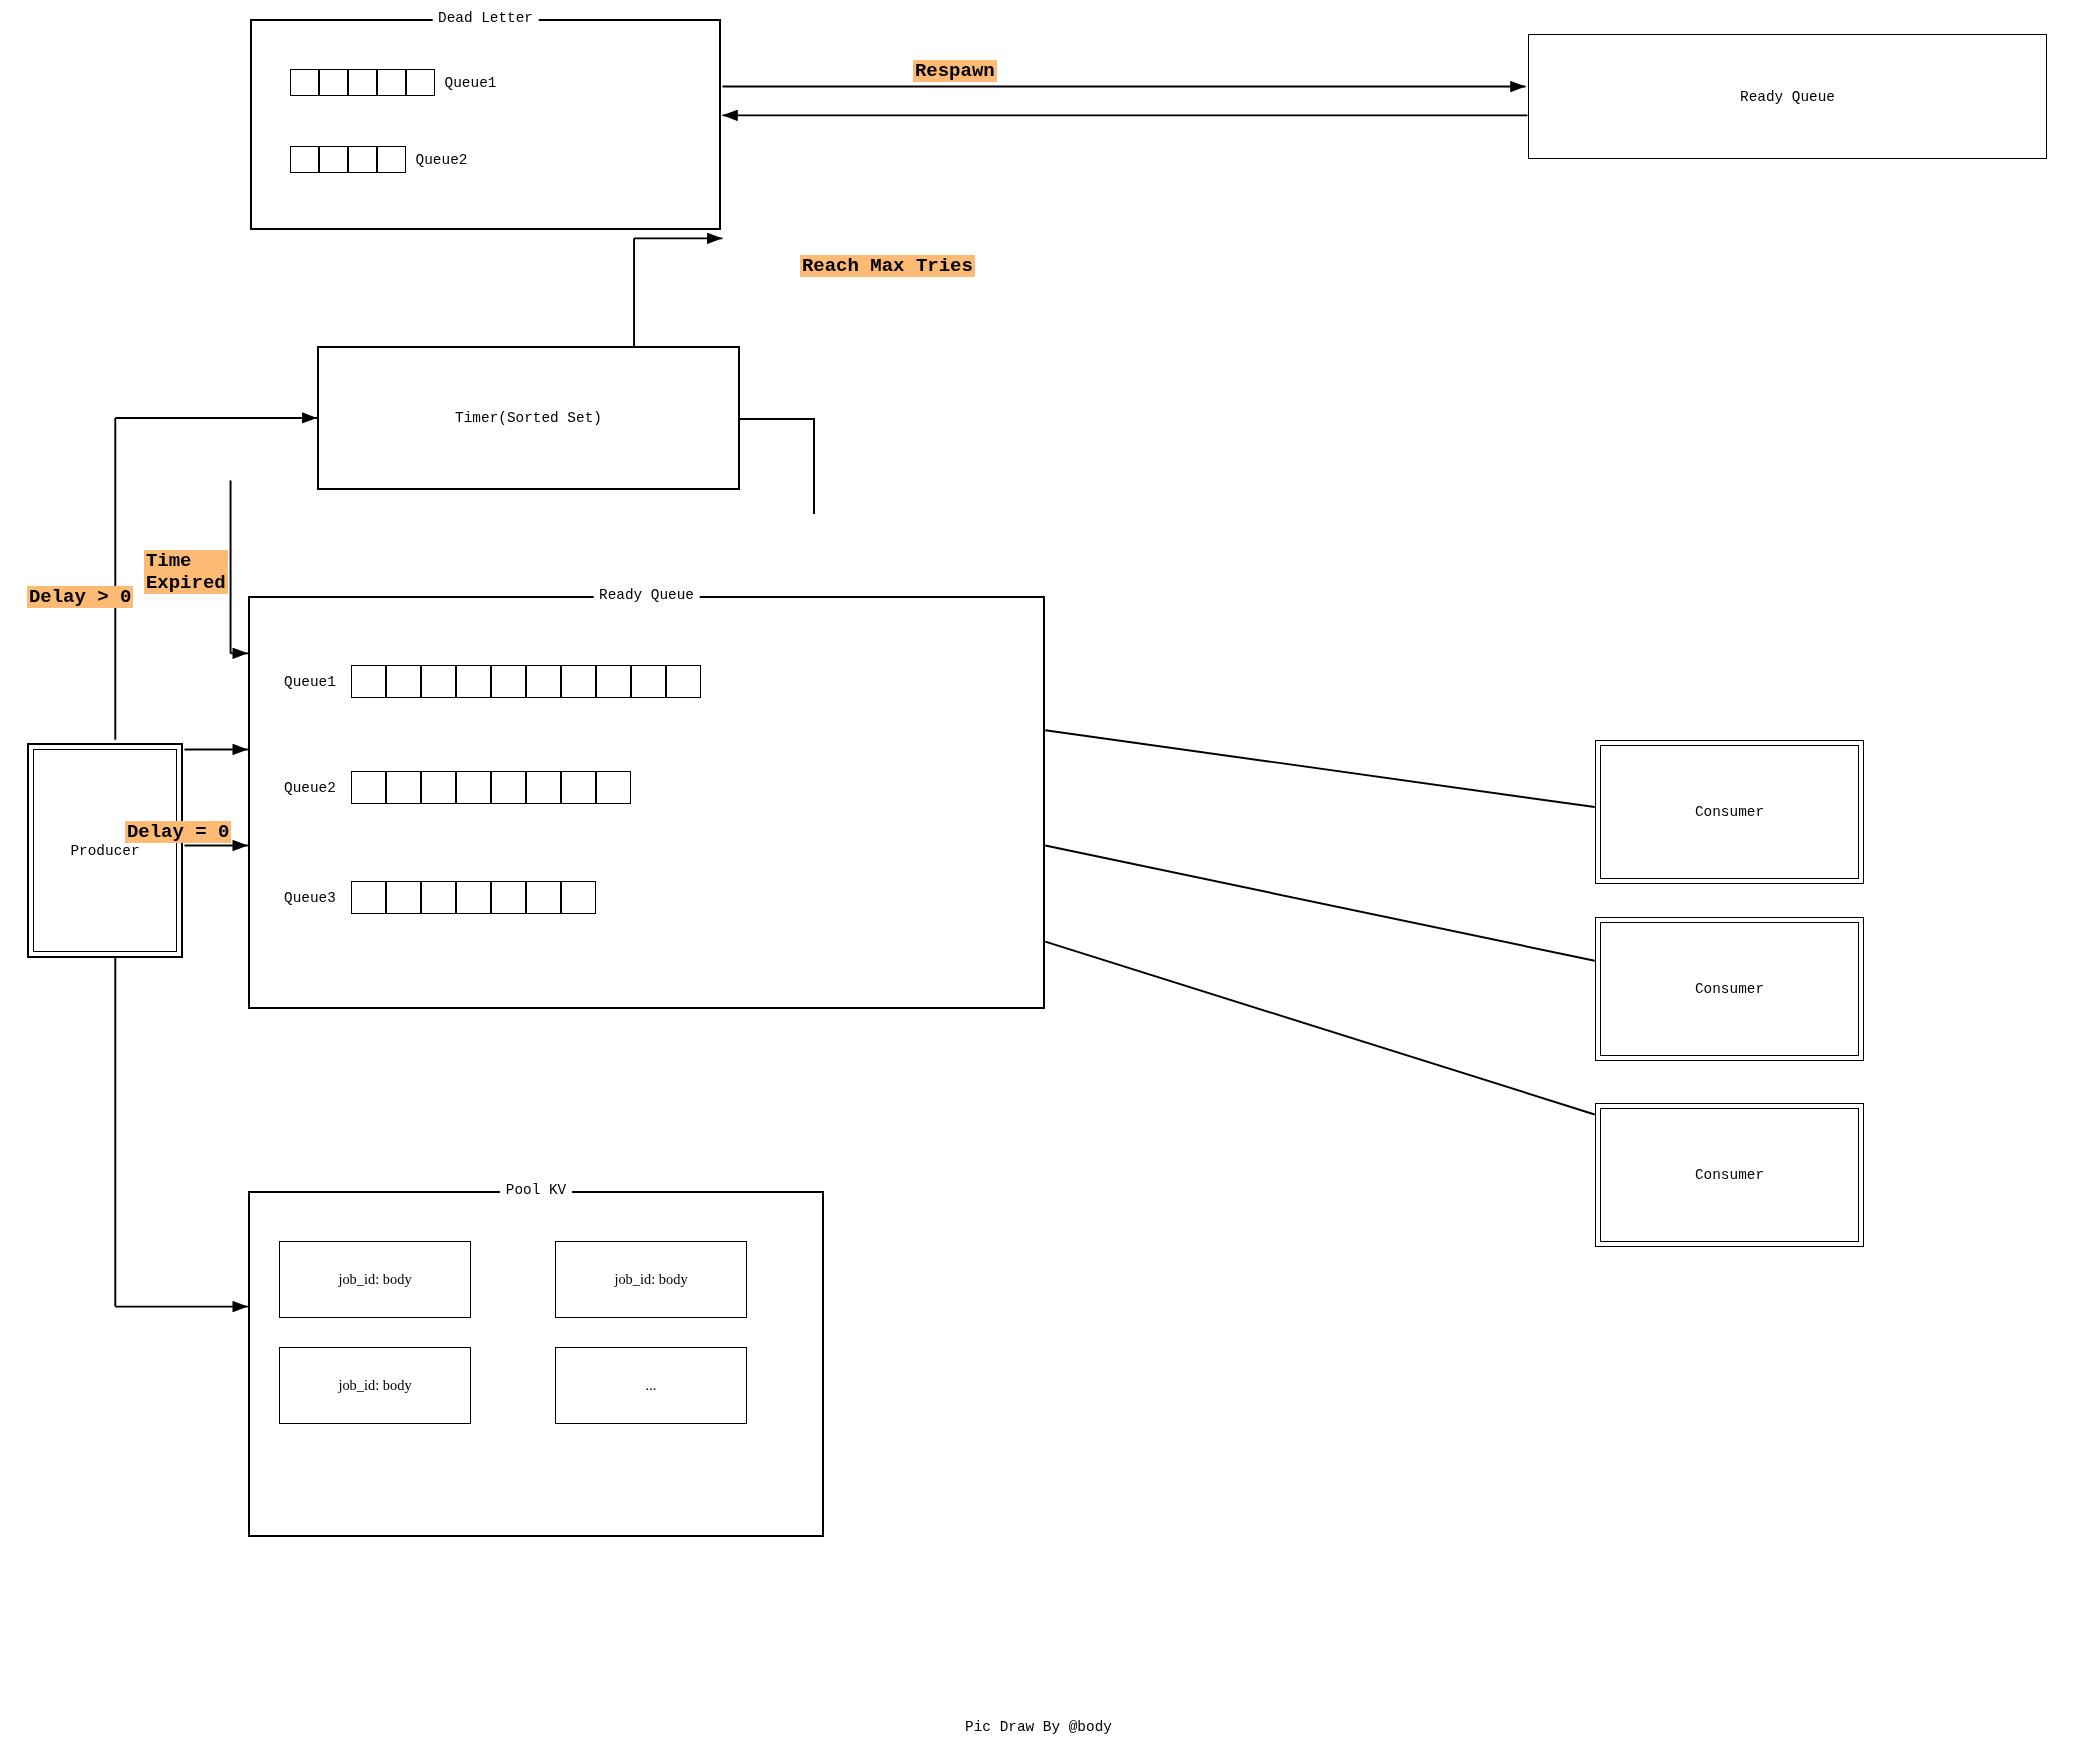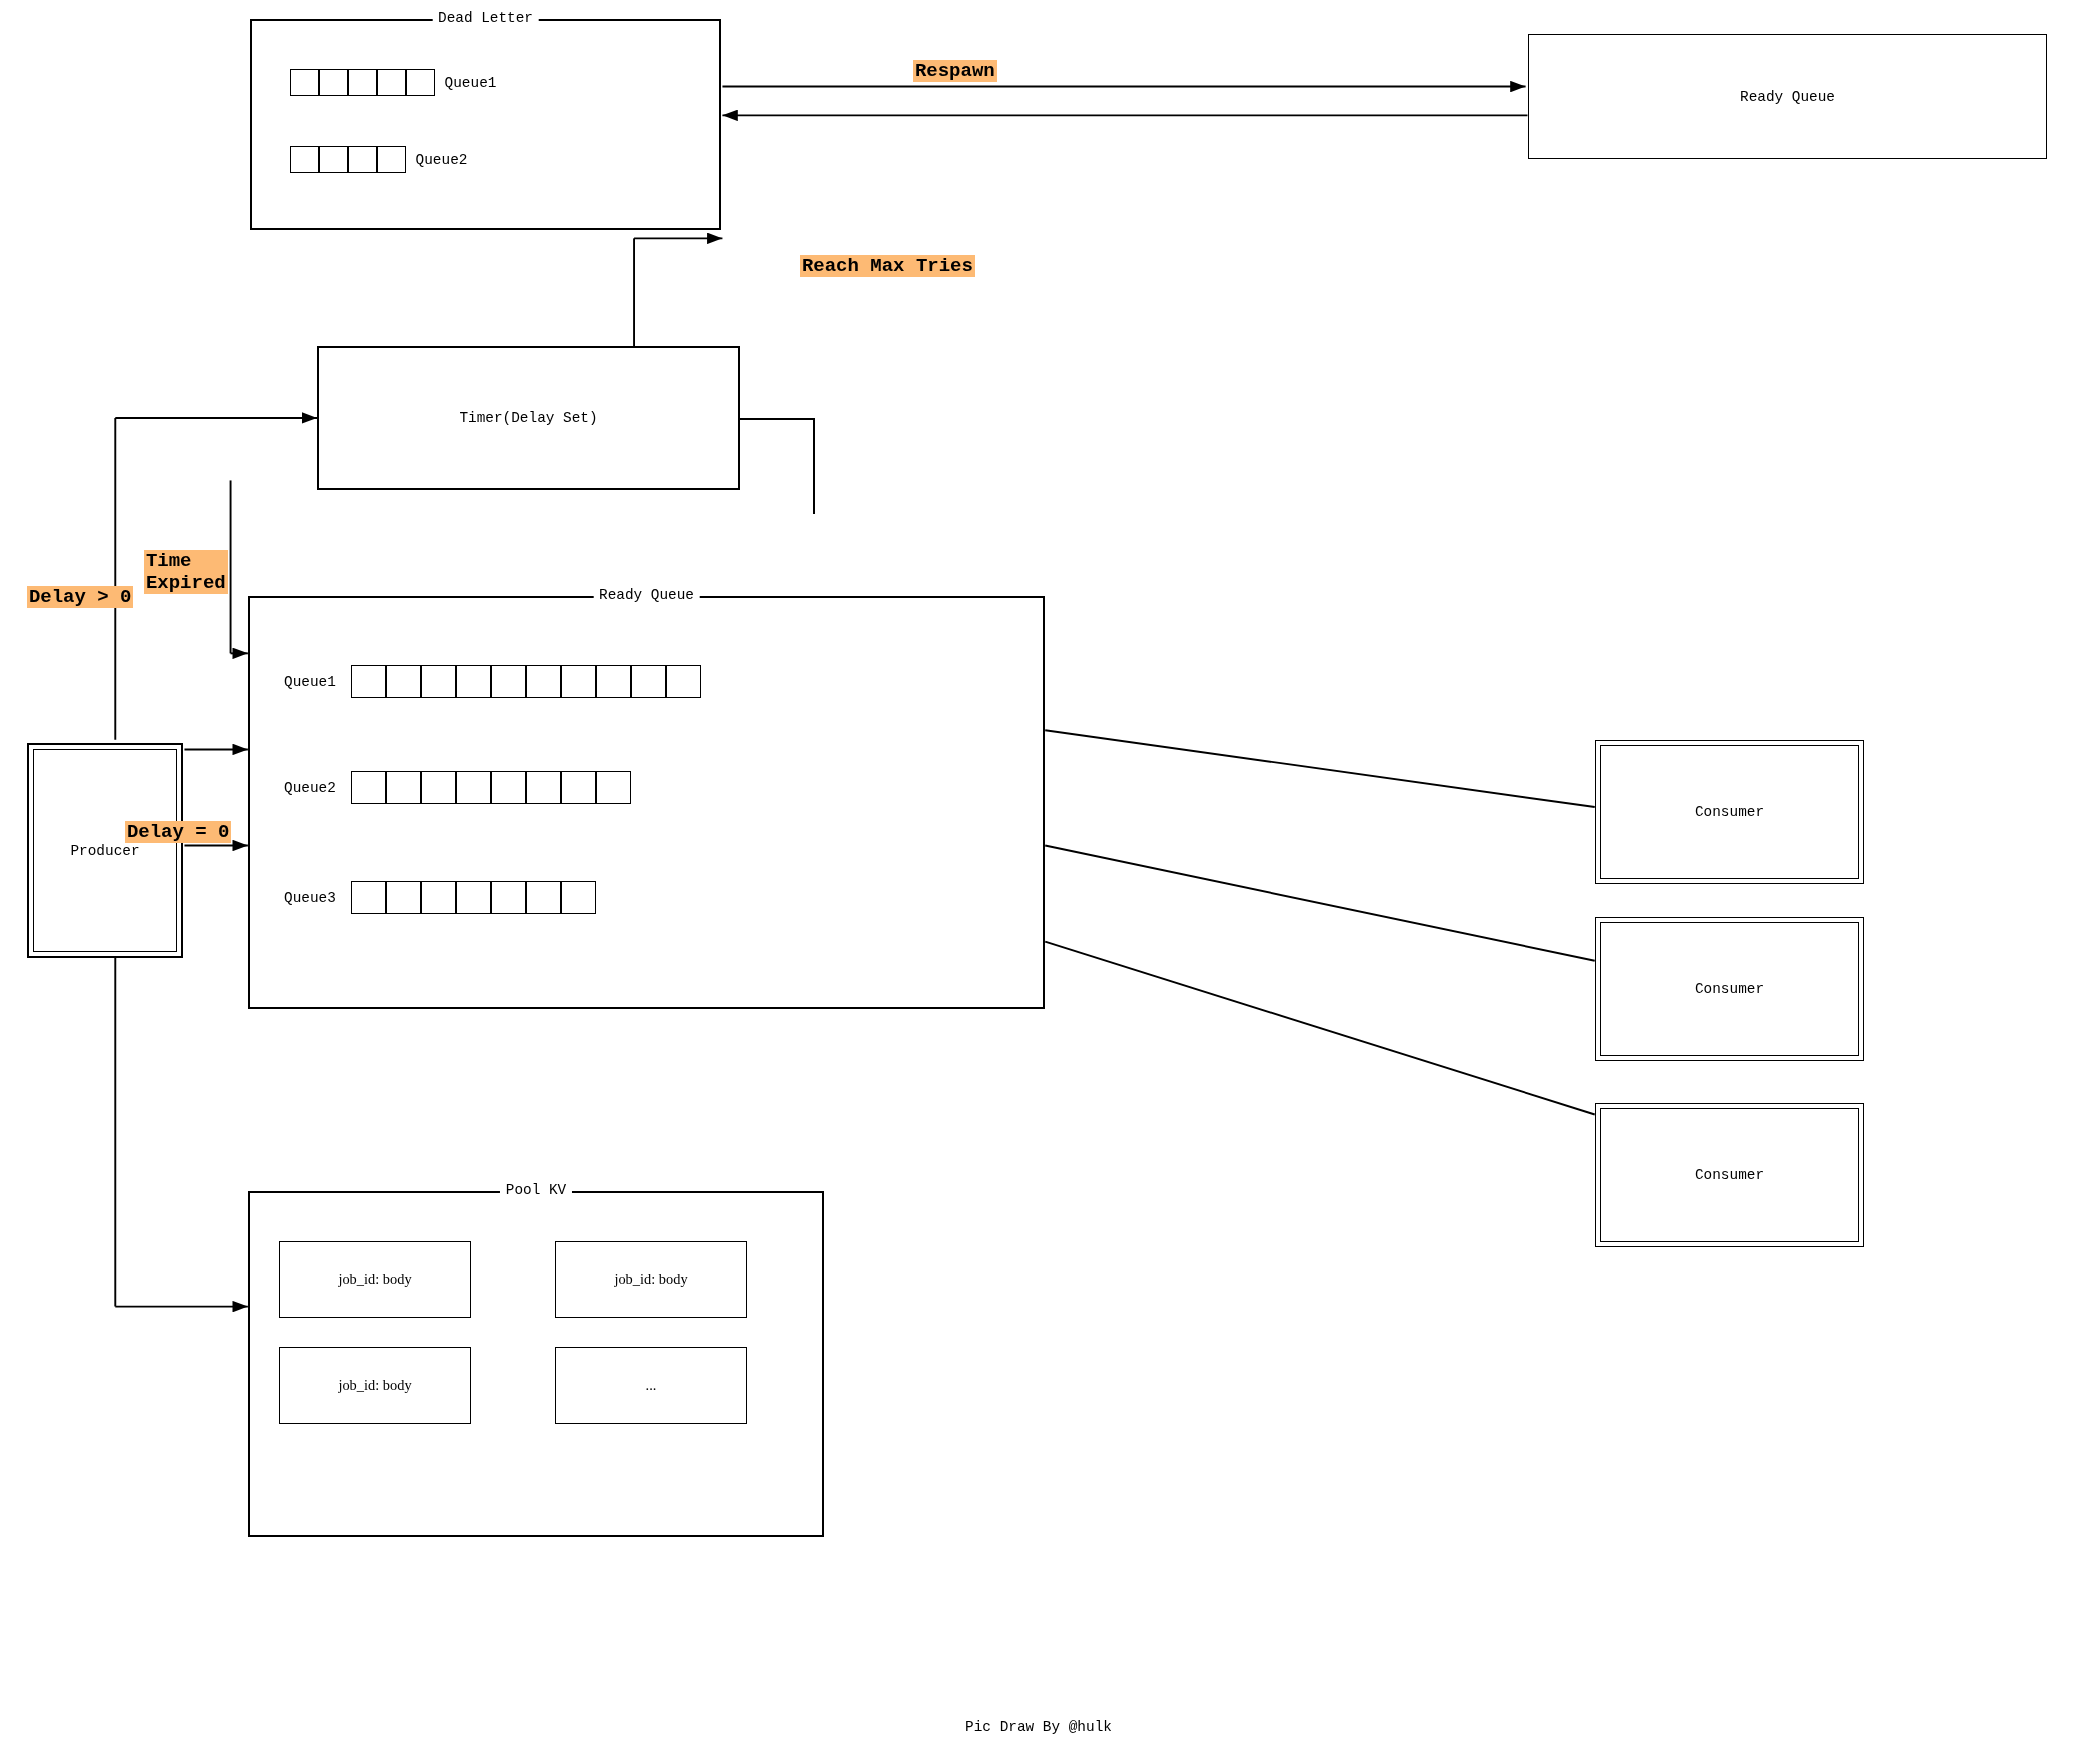--- a/index.html
+++ b/index.html
@@ -147,21 +147,21 @@
 
   <div class="box" style="left:1528px; top:34px; width:519px; height:125px; border:1.9px solid #000;">
     <span>Ready Queue</span>
   </div>
 
   <div class="label" style="left:913px; top:60px;">Respawn</div>
 
   <div class="label" style="left:800px; top:255px;">Reach Max Tries</div>
 
   <div class="box" style="left:317px; top:346px; width:423px; height:144px; border:2.4px solid #000;">
-    <span>Timer(Delay Set)</span>
+    <span>Timer(Sorted Set)</span>
 
     <div style="position:absolute; right:-77px; top:50%; width:75px; height:1.9px; background:#000;"></div>
     <div style="position:absolute; right:-77px; top:50%; width:1.9px; height:96px; background:#000;"></div>
   </div>
 
   <div class="label" style="left:19px; top:586px;margin-left:8px;">Delay &gt; 0</div>
 
   <div class="label" style="left:144px; top:550px; white-space:pre-line;">Time<br>Expired</div>
 
   <div class="box" style="left:27px; top:743px; width:156px; height:215px; border:2.4px solid #000;">
@@ -246,16 +246,16 @@
       </div>
       <div class="box" style="position:relative; width:192px; height:77px; border:1.4px solid #000;">
         <span>job_id: body</span>
       </div>
       <div class="box" style="position:relative; width:192px; height:77px; border:1.4px solid #000;">
         <span>...</span>
       </div>
     </div>
   </div>
 
-  <div class="footer">Pic Draw By @hulk</div>
+  <div class="footer">Pic Draw By @body</div>
 
 </div>
 
 
 </body></html>

